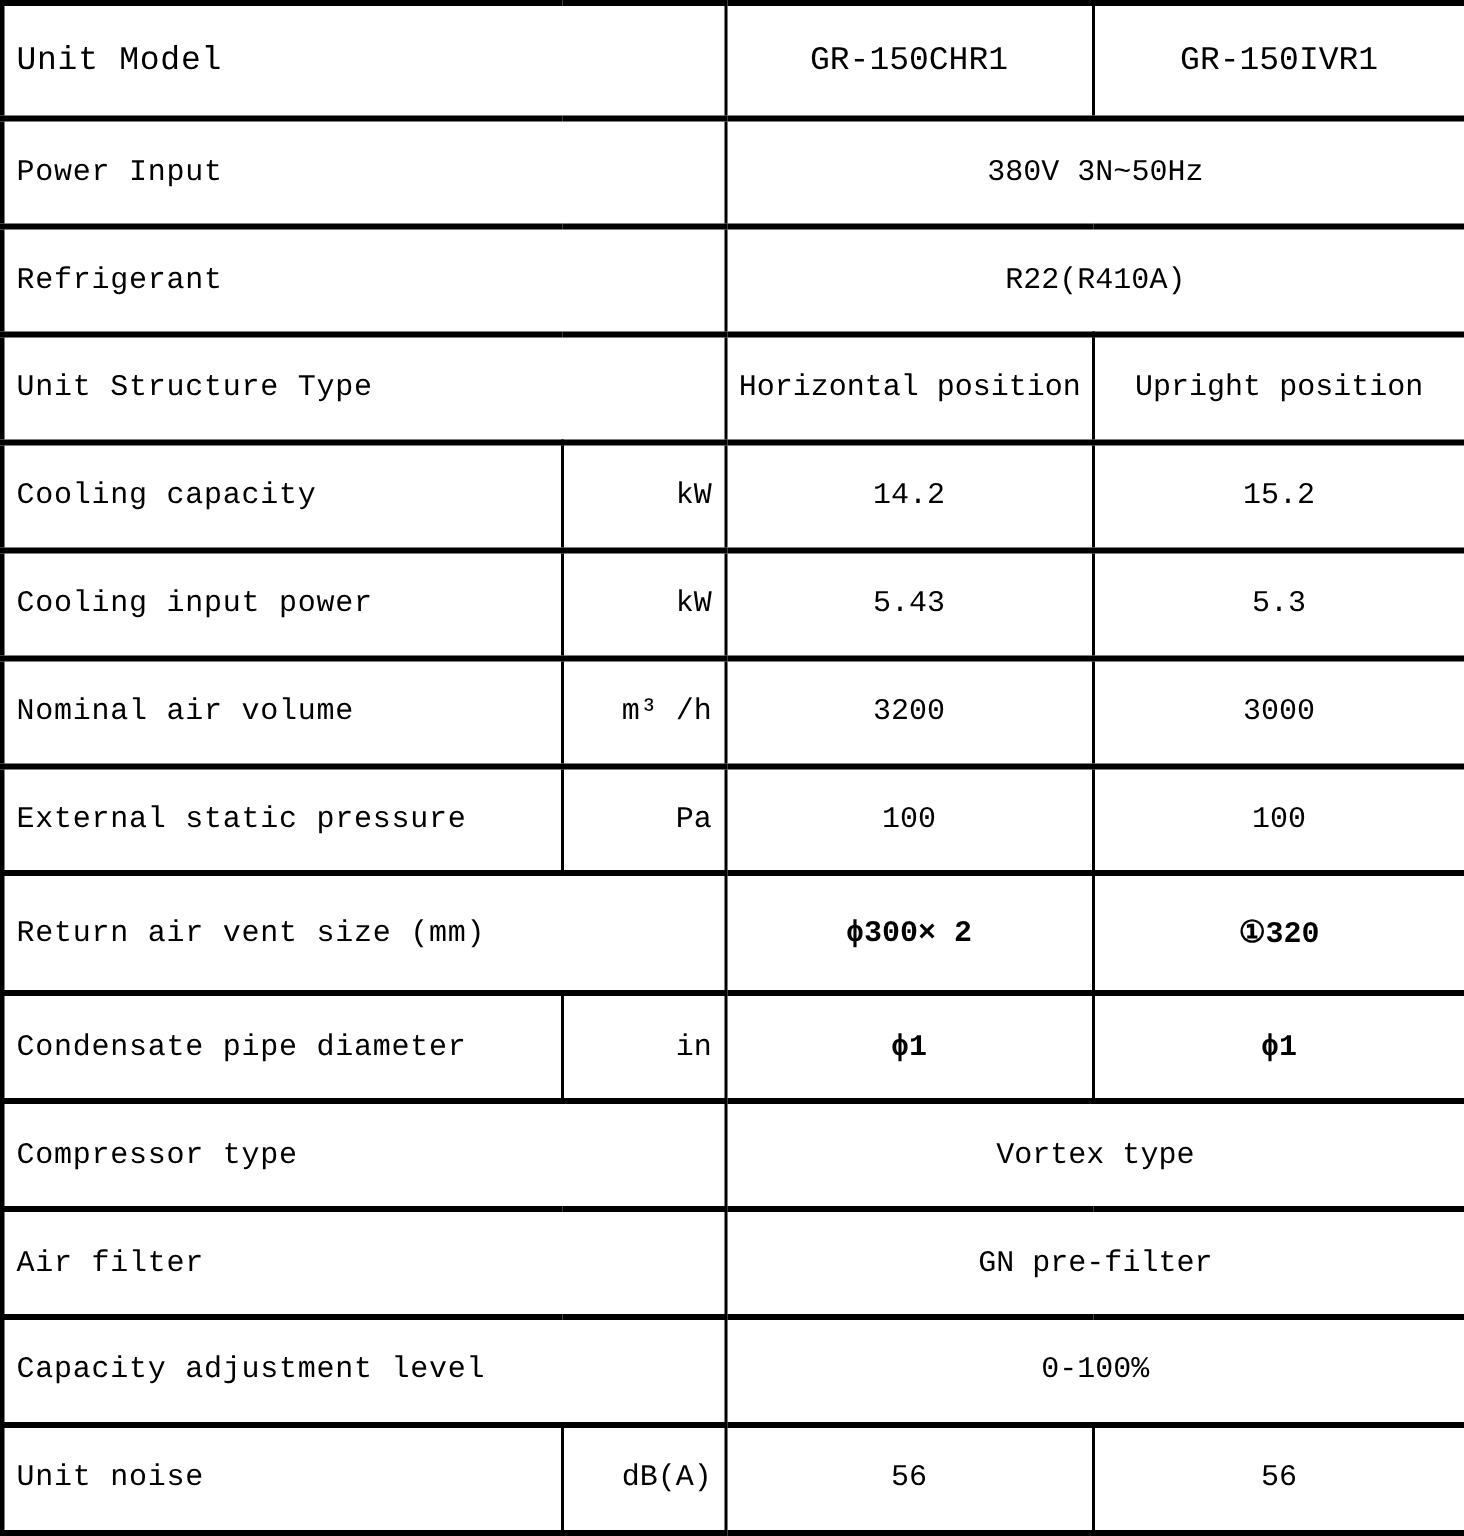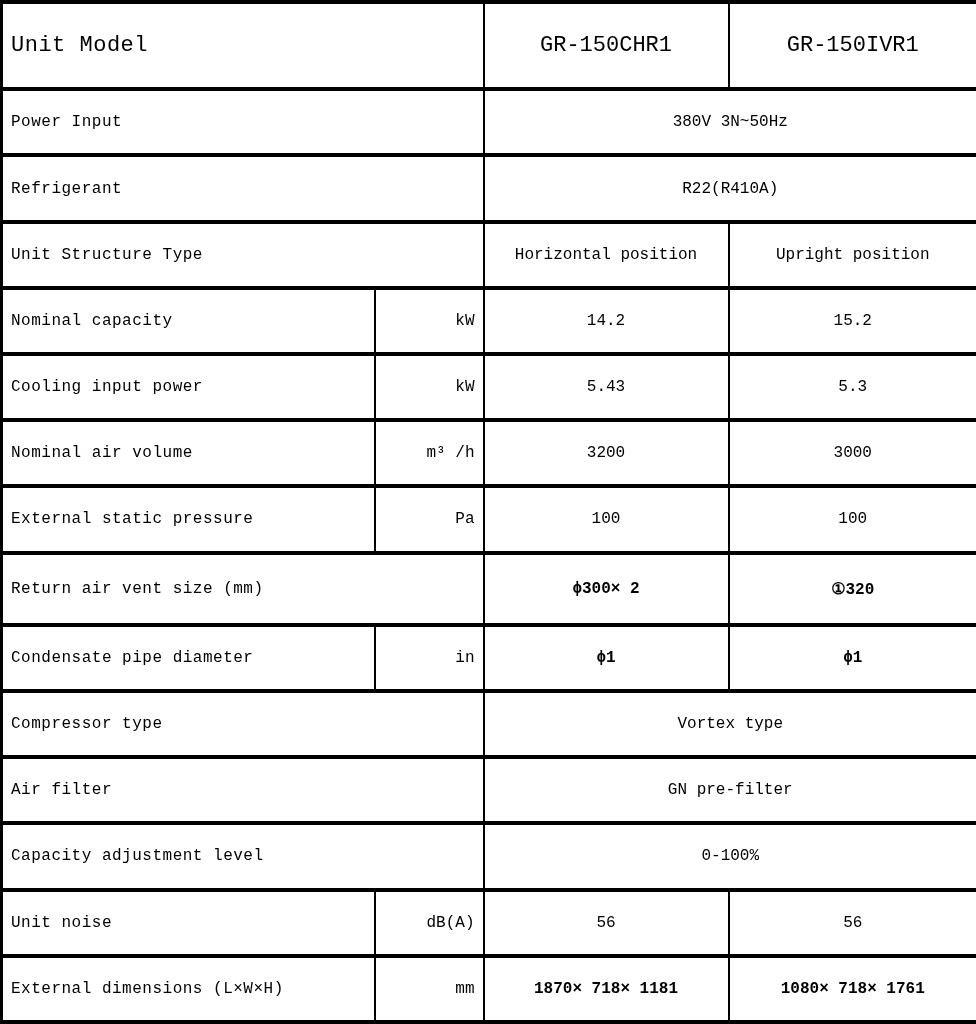--- a/index.html
+++ b/index.html
@@ -20,21 +20,21 @@
     height: 1024px;
     background: #ffffff;
   }
   table.spec td {
     border-left: 2px solid #000;
     border-right: 2px solid #000;
     border-top: 4px solid #000;
     border-bottom: 4px solid #000;
     padding: 0 8px;
     font-family: "Liberation Mono", "DejaVu Sans Mono", monospace;
-    font-size: 16px;
+    font-size: 20px;
     color: #000;
     overflow: hidden;
     white-space: nowrap;
     vertical-align: middle;
     box-sizing: border-box;
   }
   table.spec {
     border: 3px solid #000;
   }
   td.label { text-align: left; letter-spacing: 0.5px; }
@@ -71,21 +71,21 @@
       <tr>
         <td class="label" colspan="2">Refrigerant</td>
         <td class="val" colspan="2">R22(R410A)</td>
       </tr>
       <tr>
         <td class="label" colspan="2">Unit Structure Type</td>
         <td class="val">Horizontal position</td>
         <td class="val">Upright position</td>
       </tr>
       <tr>
-        <td class="label">Nominal capacity</td>
+        <td class="label">Cooling capacity</td>
         <td class="unit">kW</td>
         <td class="val">14.2</td>
         <td class="val">15.2</td>
       </tr>
       <tr>
         <td class="label">Cooling input power</td>
         <td class="unit">kW</td>
         <td class="val">5.43</td>
         <td class="val">5.3</td>
       </tr>
@@ -123,21 +123,15 @@
       <tr>
         <td class="label" colspan="2">Capacity adjustment level</td>
         <td class="val" colspan="2">0-100%</td>
       </tr>
       <tr>
         <td class="label">Unit noise</td>
         <td class="unit">dB(A)</td>
         <td class="val">56</td>
         <td class="val">56</td>
       </tr>
-      <tr>
-        <td class="label">External dimensions (L×W×H)</td>
-        <td class="unit">mm</td>
-        <td class="val bold">1870× 718× 1181</td>
-        <td class="val bold">1080× 718× 1761</td>
-      </tr>
     </tbody>
   </table>
 </div>
 
 </body></html>

